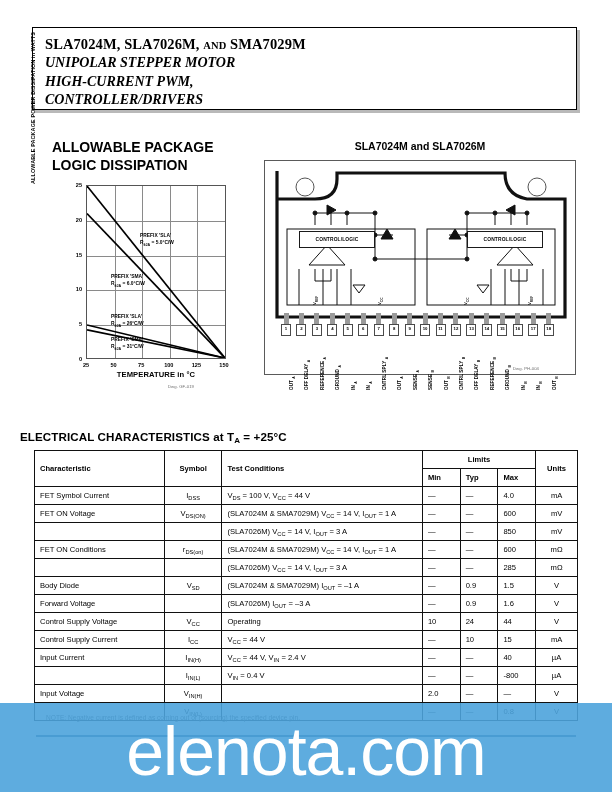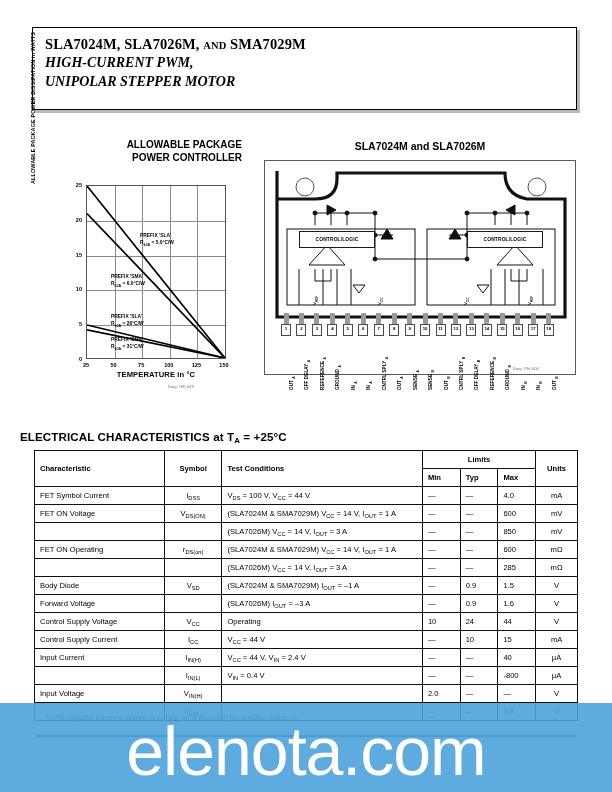--- a/index.html
+++ b/index.html
@@ -20,21 +20,21 @@
     box-shadow: 3px 3px 0 #b9b9b9;
   }
   .title-line1 { font-family:"Liberation Serif", serif; font-weight:bold; font-size:14.5px; letter-spacing:.1px; }
   .title-line1 .small { font-size:10.5px; }
   .title-italic { font-family:"Liberation Serif", serif; font-weight:bold; font-style:italic; font-size:14px; }
   .title-inner { padding:7px 0 0 12px; line-height:1.32; }
 
   
   .chart-head {
     position:absolute; left:52px; top:139px; width:190px;
-    text-align:right; font-weight:bold; font-size:10px; line-height:1.25;
+    text-align:left; font-weight:bold; font-size:14px; line-height:1.25;
   }
   .chart-wrap { position:absolute; left:34px; top:180px; width:215px; height:200px; }
   .plot {
     position:absolute; left:52px; top:5px; width:140px; height:174px;
     border:1.3px solid #555; background:#fff;
   }
   .gl-v { position:absolute; top:0; bottom:0; width:1px; background:#8a8a8a; }
   .gl-h { position:absolute; left:0; right:0; height:1px; background:#8a8a8a; }
   .ylab-axis {
     position:absolute; left:-4px; top:4px; width:176px;
@@ -122,28 +122,29 @@
   }
 </style>
 </head>
 <body>
 
 <div class="title-box">
   <div class="title-inner">
     <div class="title-line1">
       <span>SLA7024M, SLA7026M, </span><span class="small">AND</span><span> SMA7029M</span>
     </div>
+    <div class="title-italic">UNIPOLAR STEPPER MOTOR</div>
     <div class="title-italic">HIGH-CURRENT PWM,</div>
-    <div class="title-italic">UNIPOLAR STEPPER MOTOR</div>
+    <div class="title-italic">CONTROLLER/DRIVERS</div>
   </div>
 </div>
 
 <div class="chart-head">
   <div>ALLOWABLE PACKAGE</div>
-  <div>POWER CONTROLLER</div>
+  <div>LOGIC DISSIPATION</div>
 </div>
 
 <div class="chart-wrap">
 
   <div class="ylab-axis">ALLOWABLE PACKAGE POWER DISSIPATION in WATTS</div>
 
   <div class="ytick" style="left:32px;top:5px;width:16px;text-align:right">25</div>
   <div class="ytick" style="left:32px;top:39.8px;width:16px;text-align:right">20</div>
   <div class="ytick" style="left:32px;top:74.6px;width:16px;text-align:right">15</div>
   <div class="ytick" style="left:32px;top:109.4px;width:16px;text-align:right">10</div>
@@ -399,21 +400,21 @@
       <tr>
         <td class="c-char nb"></td>
         <td class="c-sym nb"></td>
         <td class="c-cond"><span>(SLA7026M) </span><span>V</span><sub>CC</sub><span> = 14 V, </span><span>I</span><sub>OUT</sub><span> = 3 A</span></td>
         <td class="c-num">—</td>
         <td class="c-num">—</td>
         <td class="c-num">850</td>
         <td class="c-unit">mV</td>
       </tr>
       <tr>
-        <td class="c-char">FET ON Operating</td>
+        <td class="c-char">FET ON Conditions</td>
         <td class="c-sym"><span>r</span><sub>DS(on)</sub></td>
         <td class="c-cond"><span>(SLA7024M &amp; SMA7029M) </span><span>V</span><sub>CC</sub><span> = 14 V, </span><span>I</span><sub>OUT</sub><span> = 1 A</span></td>
         <td class="c-num">—</td>
         <td class="c-num">—</td>
         <td class="c-num">600</td>
         <td class="c-unit">mΩ</td>
       </tr>
       <tr>
         <td class="c-char nb"></td>
         <td class="c-sym nb"></td>

